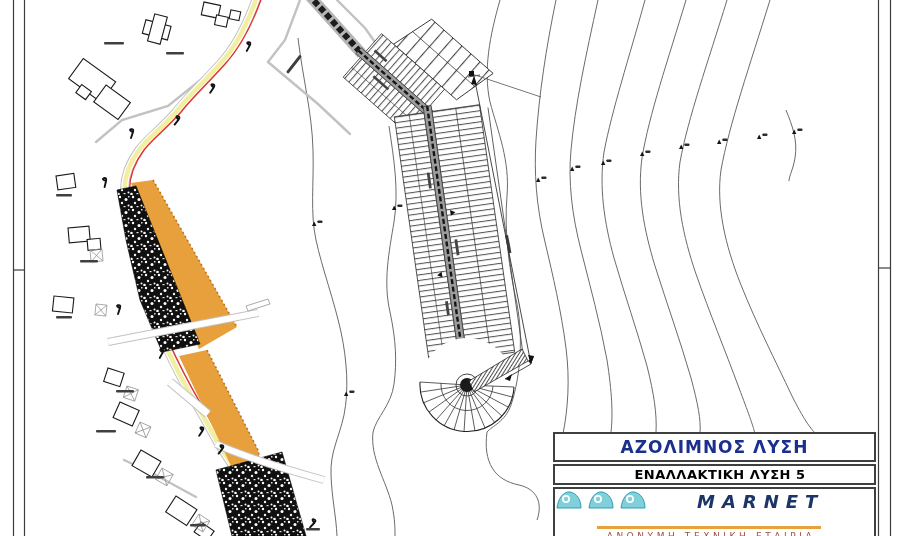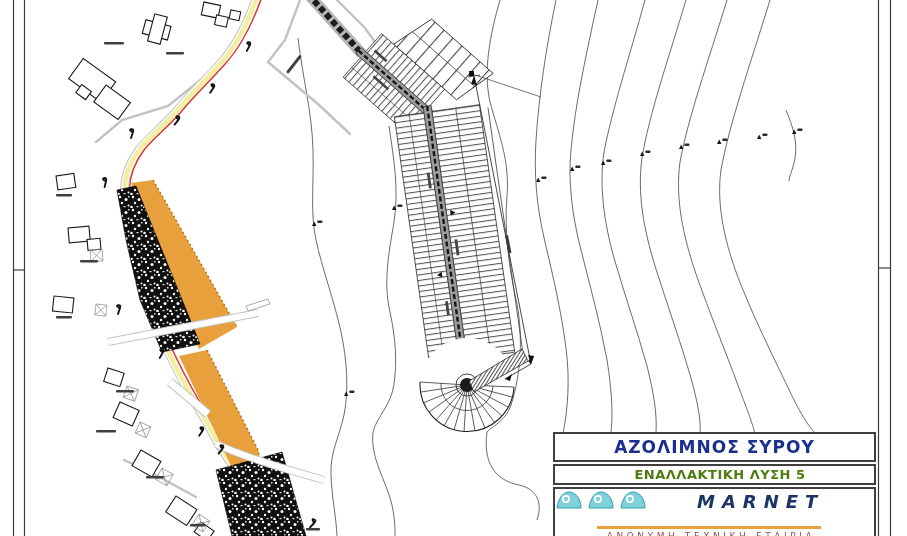--- a/index.html
+++ b/index.html
@@ -4,21 +4,21 @@
 <style>
   html,body{margin:0;padding:0;background:#ffffff;}
   .stage{position:relative;width:907px;height:536px;overflow:hidden;background:#fff;
          font-family:"DejaVu Sans","Liberation Sans",sans-serif;}
   .stage svg{position:absolute;left:0;top:0;}
   
   .tblock{position:absolute;left:553px;top:432px;width:323px;}
   .tb-row{box-sizing:border-box;background:#fff;border:2px solid #3f3f3f;margin-bottom:2px;
           display:flex;align-items:center;justify-content:center;}
   .tb-title{height:30px;font-size:17px;font-weight:bold;letter-spacing:1px;color:#1b2f8e;}
-  .tb-sub{height:21px;font-size:13px;font-weight:600;letter-spacing:0.5px;color:#4d7c0f;padding-left:11px;}
+  .tb-sub{height:21px;font-size:13px;font-weight:600;letter-spacing:0.5px;color:#000000;padding-left:11px;}
   .tb-logo{height:76px;position:relative;display:block;}
   .logo-waves{position:absolute;left:44px;top:8px;}
   .marnet{position:absolute;left:142px;top:2px;font-size:18px;font-weight:bold;font-style:italic;
           letter-spacing:7px;color:#1c3566;white-space:nowrap;}
   .logo-underline{position:absolute;left:42px;top:37px;width:224px;height:2.5px;background:#e8a23b;}
   .logo-subtitle{position:absolute;left:42px;top:42px;width:228px;text-align:center;font-size:9px;
           letter-spacing:3.6px;color:#9b4f4f;white-space:nowrap;}
 </style>
 </head>
 <body>
@@ -302,21 +302,21 @@
     <line x1="472" y1="74" x2="541" y2="97" stroke="#555555" stroke-width="0.8"></line>
     <rect x="469" y="71" width="5" height="5" fill="#111111" stroke="none"></rect>
     <g transform="translate(508,235) rotate(79)">
           <rect width="18" height="3" fill="#3a3a3a" stroke="none"></rect>
         </g>
   </g>
 </svg>
 
 <div class="tblock">
   <div class="tb-row tb-title">
-    <span>ΑΖΟΛΙΜΝΟΣ ΣΥΡΟΥ</span>
+    <span>ΑΖΟΛΙΜΝΟΣ ΛΥΣΗ</span>
   </div>
   <div class="tb-row tb-sub">
     <span>ΕΝΑΛΛΑΚΤΙΚΗ ΛΥΣΗ 5</span>
   </div>
   <div class="tb-row tb-logo">
     <svg class="logo-waves" width="94" height="24" viewBox="0 0 94 24">
       <g stroke="#2f9fb0" stroke-width="1">
         <path d="M2,19 C3,9 9,2 15,3 C22,4 26,11 26,19 Z" fill="#7fd0da"></path>
         <circle cx="11" cy="10" r="4" fill="#ffffff" stroke="none"></circle>
         <circle cx="11" cy="10" r="2.2" fill="#7fd0da" stroke="none"></circle>

